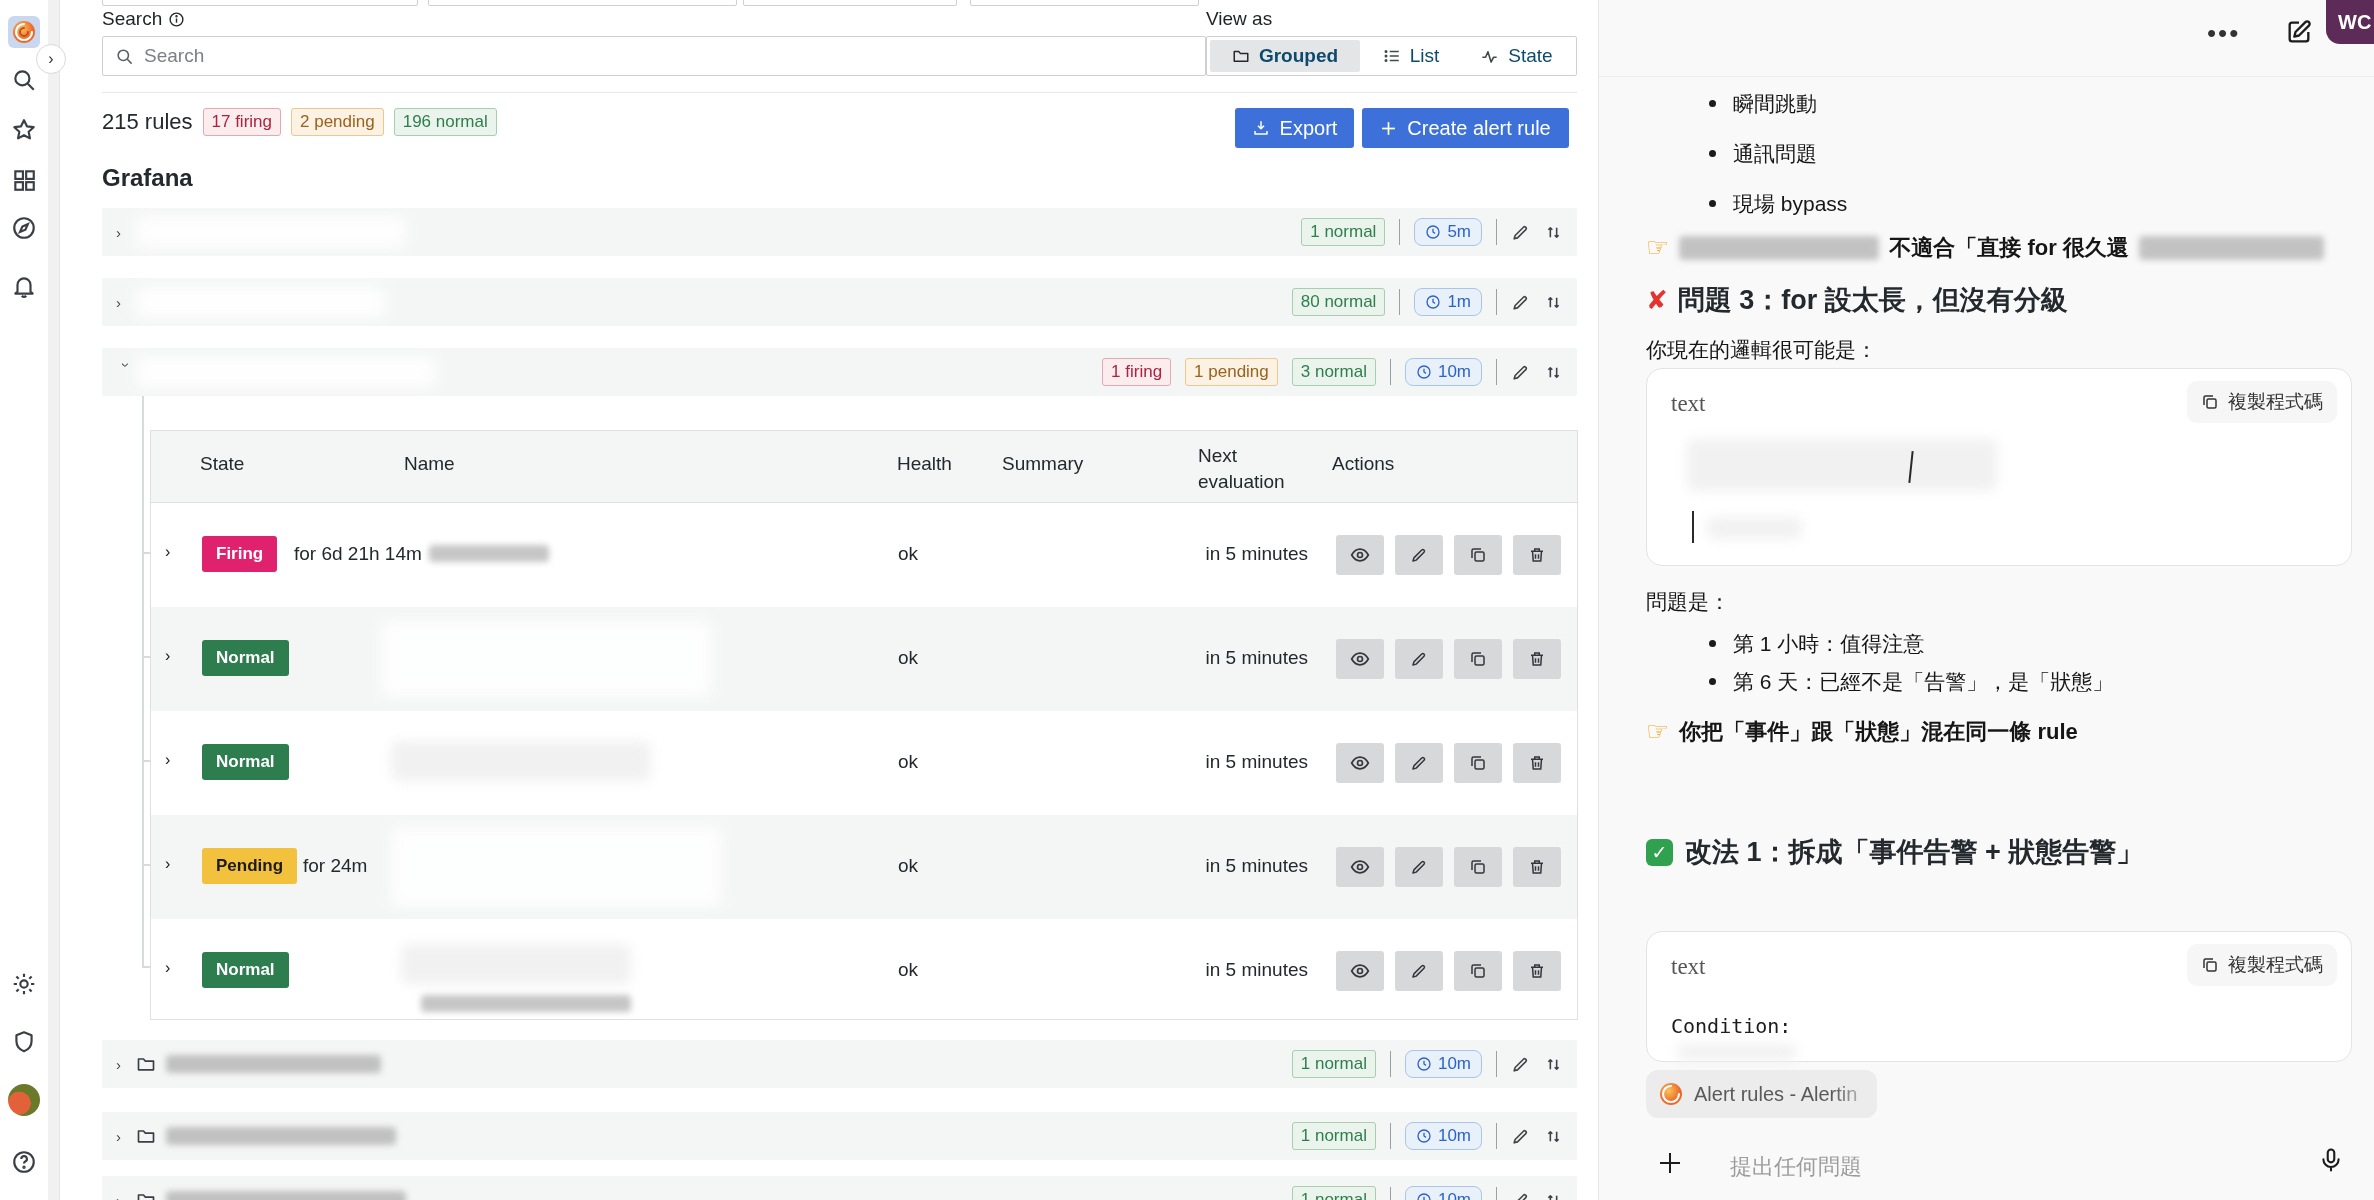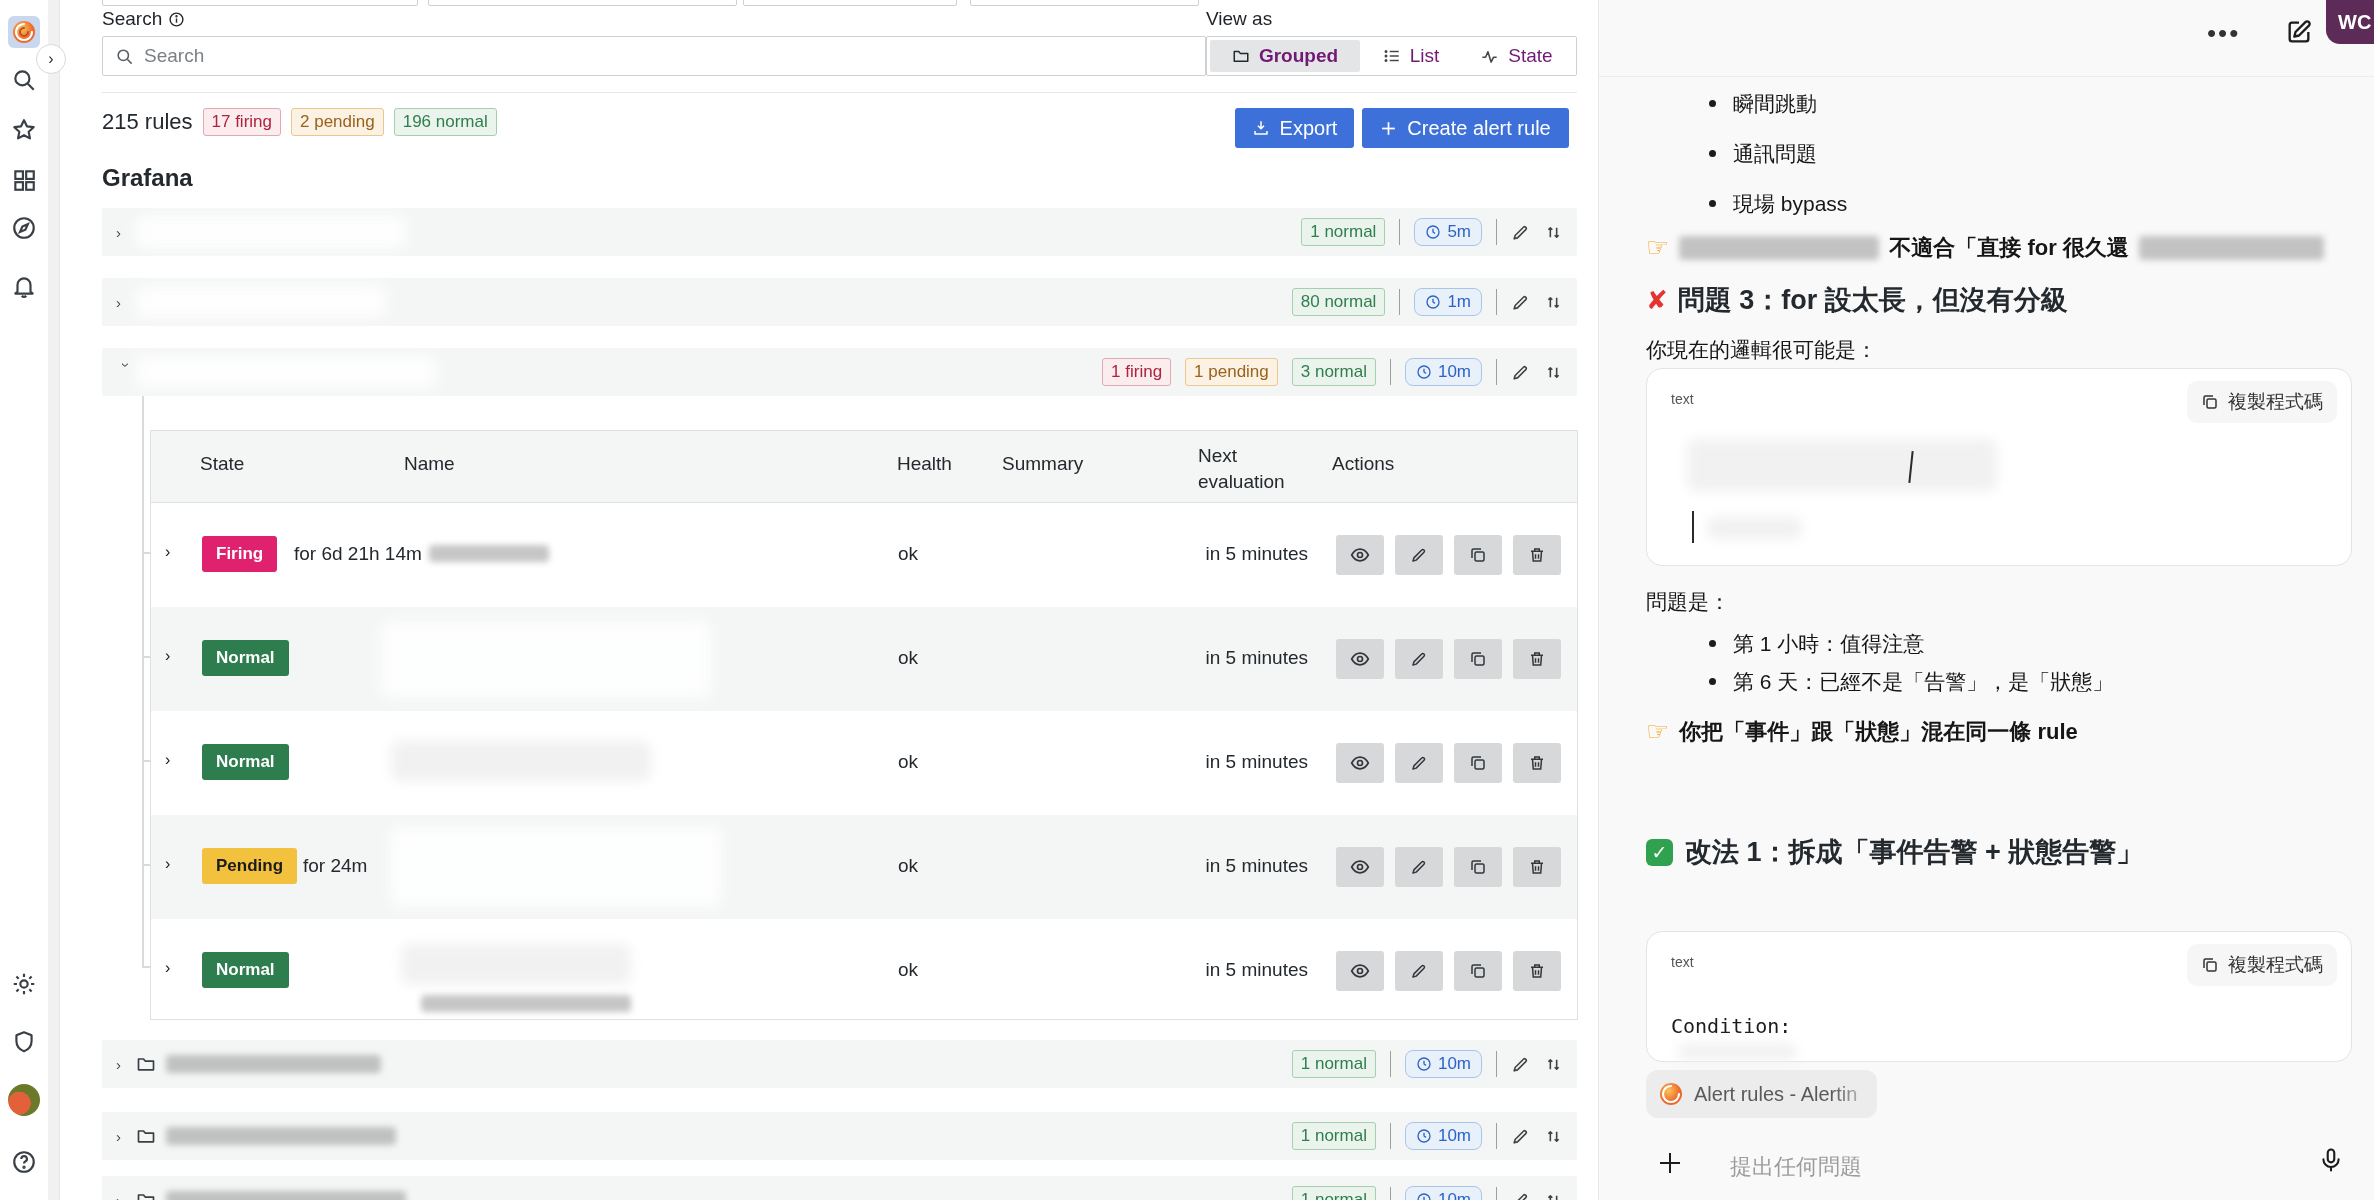--- a/index.html
+++ b/index.html
@@ -16,21 +16,21 @@
   #expand-btn { left:36px; top:44px; width:30px; height:30px; border-radius:50%; background:#fff; border:1px solid #d9d9d9; display:flex; align-items:center; justify-content:center; z-index:6; font-size:16px; color:#333; }
   .avatar-circle { width:32px; height:32px; border-radius:50%; background:radial-gradient(circle at 35% 60%, #e2603a 0 40%, #6b7a2a 41% 100%); }
 
   
   #main { left:61px; top:0; width:1537px; height:1200px; background:#fff; overflow:hidden; }
   .cutfield { position:absolute; top:-32px; height:38px; border:1px solid #ced0d2; border-radius:2px; background:#fff; }
   .lbl { font-size:19px; font-weight:500; color:#1f2328; display:flex; align-items:center; gap:6px; }
   .input { border:1px solid #ced0d2; border-radius:2px; background:#fff; display:flex; align-items:center; }
   .ph { color:#7b8087; font-size:19px; }
   .seg-group { border:1px solid #ced0d2; border-radius:2px; background:#fff; display:flex; align-items:stretch; padding:3px; }
-  .seg { display:flex; align-items:center; justify-content:center; gap:9px; font-size:19px; color:#701a75; border-radius:2px; }
+  .seg { display:flex; align-items:center; justify-content:center; gap:9px; font-size:19px; color:#0c4a6e; border-radius:2px; }
   .seg.sel { background:#e4e5e7; font-weight:600; }
   .hr { background:#e6e7e9; height:1px; }
 
   .badge { display:inline-flex; align-items:center; border:1px solid; border-radius:3px; padding:2px 8px; font-size:17px; line-height:22px; }
   .b-firing  { color:#ad2440; background:#fbeced; border-color:#e3a8b4; }
   .b-pending { color:#9a621c; background:#fbf2e4; border-color:#e9c98f; }
   .b-normal  { color:#2f7e4e; background:#ebf4ec; border-color:#a6d0ad; }
   .chip-int { display:inline-flex; align-items:center; gap:6px; border:1px solid #a9c6ea; background:#e8f0fa; color:#2d63c8; border-radius:8px; padding:3px 10px; font-size:17px; }
   .vsep { width:1px; height:26px; background:#9aa0a6; }
 
@@ -66,21 +66,21 @@
   .c-text { font-size:21px; color:#161616; }
   .c-bold { font-weight:700; }
   .h-lg { font-size:29px; font-weight:700; }
   .h-md { font-size:27px; font-weight:700; }
   .h-sm { font-size:25px; font-weight:700; }
   .emoji-point { color:#f5a623; font-size:26px; font-weight:700; }
   .emoji-x { color:#e3342f; font-size:26px; font-weight:700; }
   .emoji-check { display:inline-flex; width:27px; height:27px; border-radius:6px; background:#30a14e; color:#fff; align-items:center; justify-content:center; font-size:19px; font-weight:700; }
   .emoji-circle { display:inline-block; width:25px; height:25px; border-radius:50%; background:#f7c843; border:1px solid #e8b62e; }
   .codeblock { position:absolute; left:47px; width:706px; background:#fff; border:1px solid #e4e4e4; border-radius:16px; }
-  .code-label { position:absolute; left:24px; top:22px; font-size:14px; color:#555; }
+  .code-label { position:absolute; left:24px; top:22px; font-size:23px; color:#555;font-family:Liberation Serif, serif; }
   .copy-chip { position:absolute; right:14px; top:12px; display:flex; align-items:center; gap:9px; background:#f6f6f6; border-radius:10px; padding:8px 14px; font-size:19px; color:#333; }
   .mono { font-family:"DejaVu Sans Mono","Liberation Mono",monospace; }
   #src-chip { position:absolute; left:47px; top:1070px; height:48px; display:flex; align-items:center; gap:10px; background:#ececec; border-radius:12px; padding:0 20px 0 12px; font-size:20px; color:#5a5a5a; }
   .fade-r { position:absolute; right:0; top:0; width:44px; height:100%; background:linear-gradient(to right, rgba(236,236,236,0), #ececec); border-radius:0 12px 12px 0; }
 </style>
 </head>
 <body>
 
 <div id="rail" class="abs">
   <div class="rail-ic logo-bg" style="top:16px">

